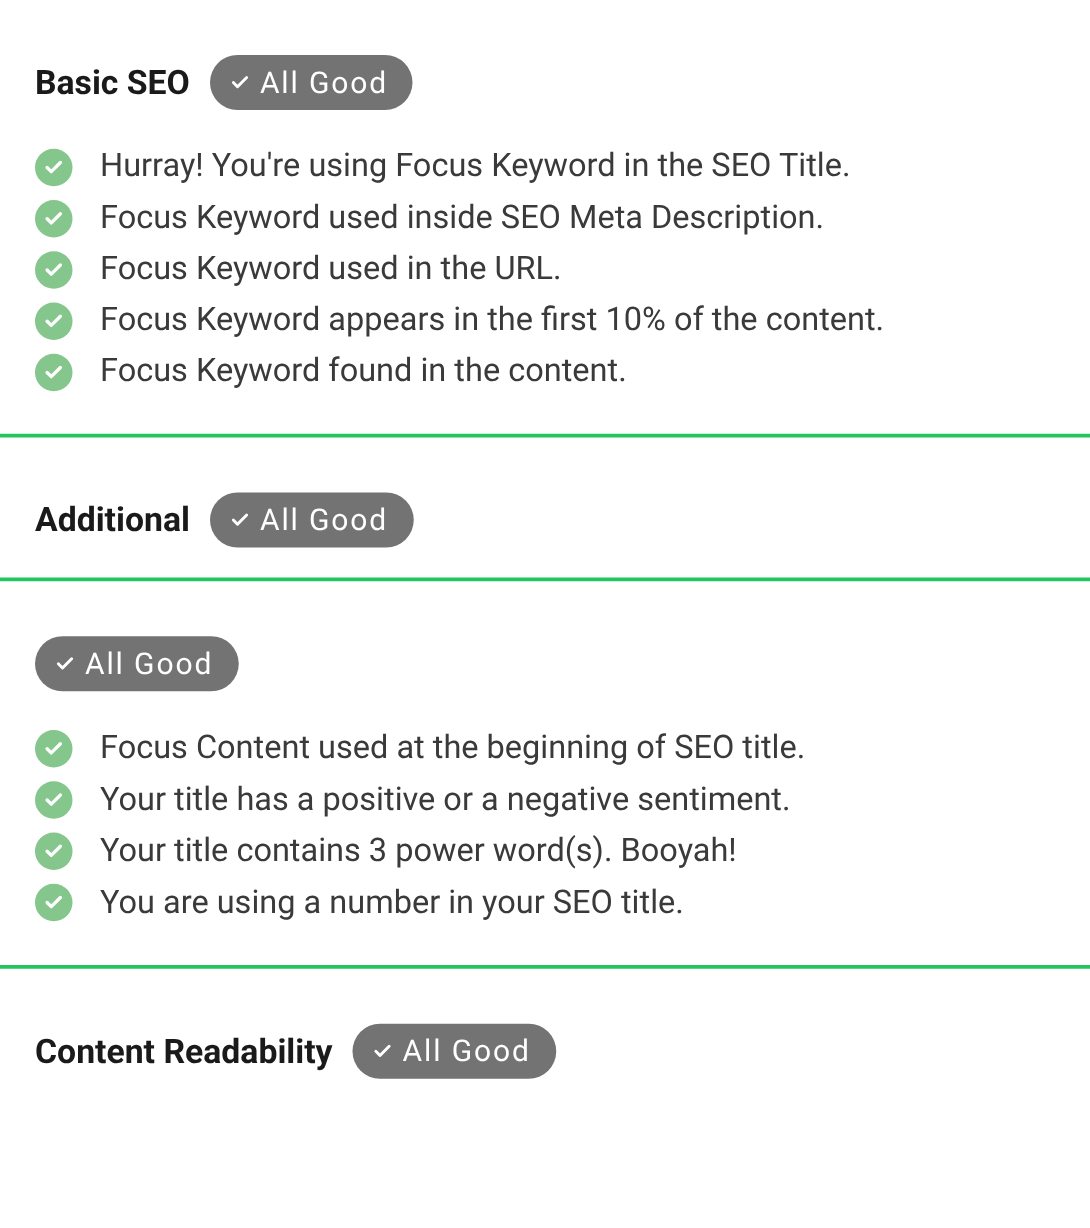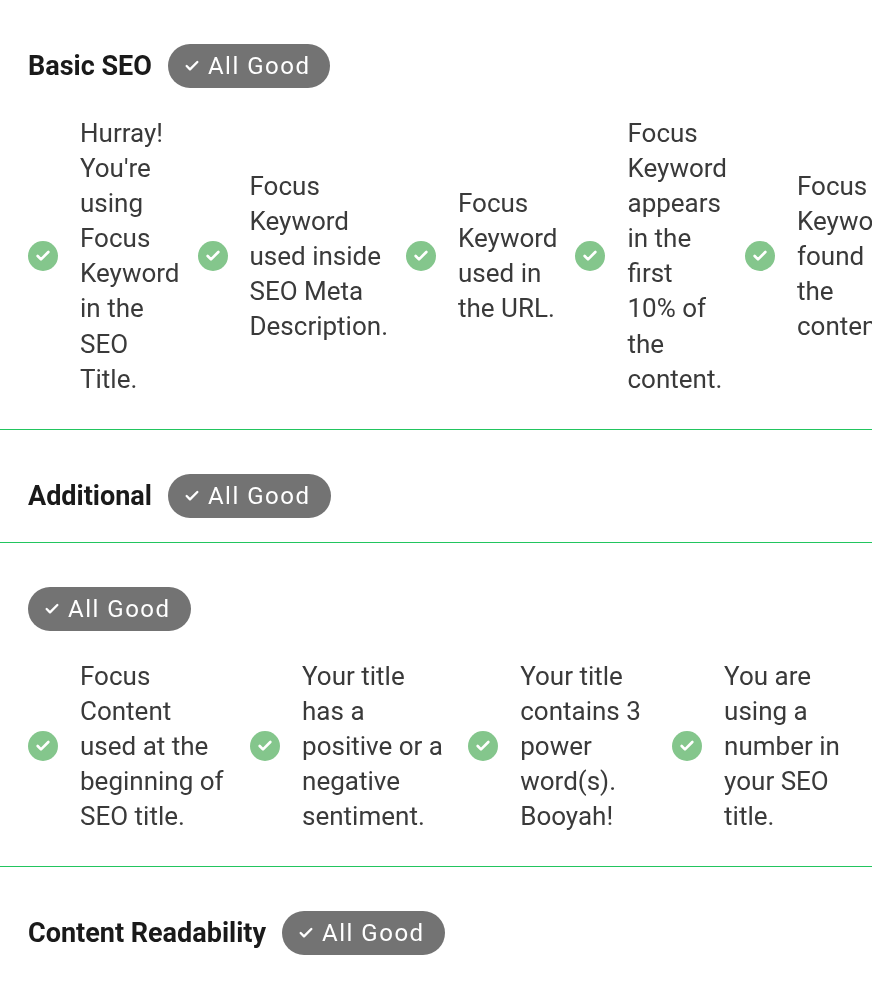--- a/index.html
+++ b/index.html
@@ -10,21 +10,21 @@
   body {
     font-family: -apple-system, BlinkMacSystemFont, "Segoe UI", Roboto, Helvetica, Arial, sans-serif;
     background: #ffffff;
     width: 872px;
     color: #2c2c2c;
   }
   .section {
     padding: 28px 28px 32px 28px;
   }
   .divider {
-    border-top: 1px solid #22c55e;
+    border-top: 3px solid #22c55e;
   }
   .section-header {
     display: flex;
     align-items: center;
     gap: 16px;
     margin-top: 16px;
   }
   .section-title {
     font-size: 27px;
     font-weight: 700;
@@ -41,21 +41,23 @@
     font-size: 24px;
     font-weight: 400;
     letter-spacing: 1.5px;
   }
   .badge .check-icon svg {
     display: block;
   }
   .check-list {
     margin-top: 28px;
     display: flex;
-    gap: 18px;
+    flex-direction: column;
+    gap: 6px;
+    text-align: center;
   }
   .check-item {
     display: flex;
     align-items: center;
     gap: 22px;
   }
   .check-circle {
     width: 30px;
     height: 30px;
     flex-shrink: 0;

